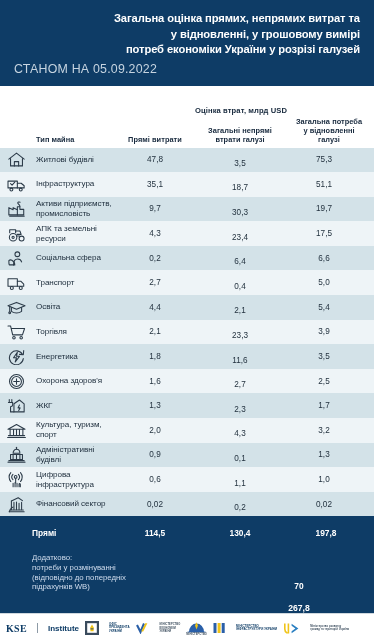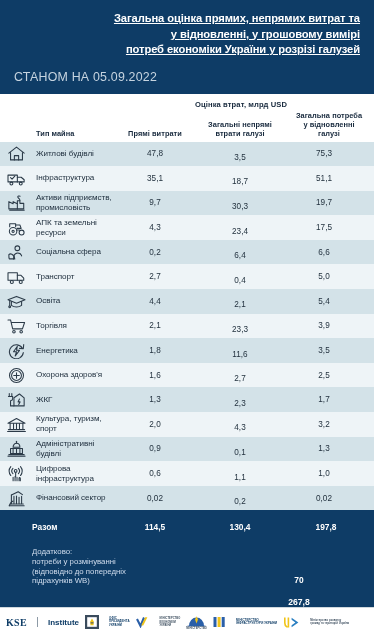--- a/index.html
+++ b/index.html
@@ -32,45 +32,44 @@
     flex: 0 0 auto;
   }
 
   .header-title {
     color: #ffffff;
     font-size: 11.2px;
     line-height: 15.5px;
     font-weight: bold;
     text-align: right;
     letter-spacing: -0.1px;
-    text-decoration: underline;
   }
 
   .header-date {
     color: #c6d4e0;
     font-size: 12.4px;
     line-height: 15px;
     font-weight: normal;
     text-align: left;
-    margin-top: 12px;
+    margin-top: 4px;
     letter-spacing: 0.2px;
   }
 
   
   .table-area {
     background: #ffffff;
     flex: 0 0 auto;
   }
 
   .col-group-title {
     text-align: center;
     font-size: 7.6px;
     font-weight: bold;
     color: #16283c;
-    padding: 6px 0 2px 0;
+    padding: 20px 0 2px 0;
     margin-left: 114px;
     margin-right: 6px;
     letter-spacing: 0.1px;
   }
 
   .thead {
     display: flex;
     align-items: flex-end;
     padding-bottom: 4px;
   }
@@ -490,21 +489,21 @@
           <div class="cell-name">Фінансовий сектор</div>
           <div class="cell-v c-v1">0,02</div>
           <div class="cell-v c-v2">0,2</div>
           <div class="cell-v c-v3">0,02</div>
         </div>
       </div>
   </div>
 
   <div class="totals">
     <div class="total-row">
-      <div class="lbl">Разом</div>
+      <div class="lbl">Прямі</div>
       <div class="tv c-v1">114,5</div>
       <div class="tv c-v2">130,4</div>
       <div class="tv c-v3">197,8</div>
     </div>
 
     <div class="extra-block">
       <div class="extra-note">
         <div>Додатково:</div>
         <div>потреби у розмінуванні</div>
         <div>(відповідно до попередніх</div>

